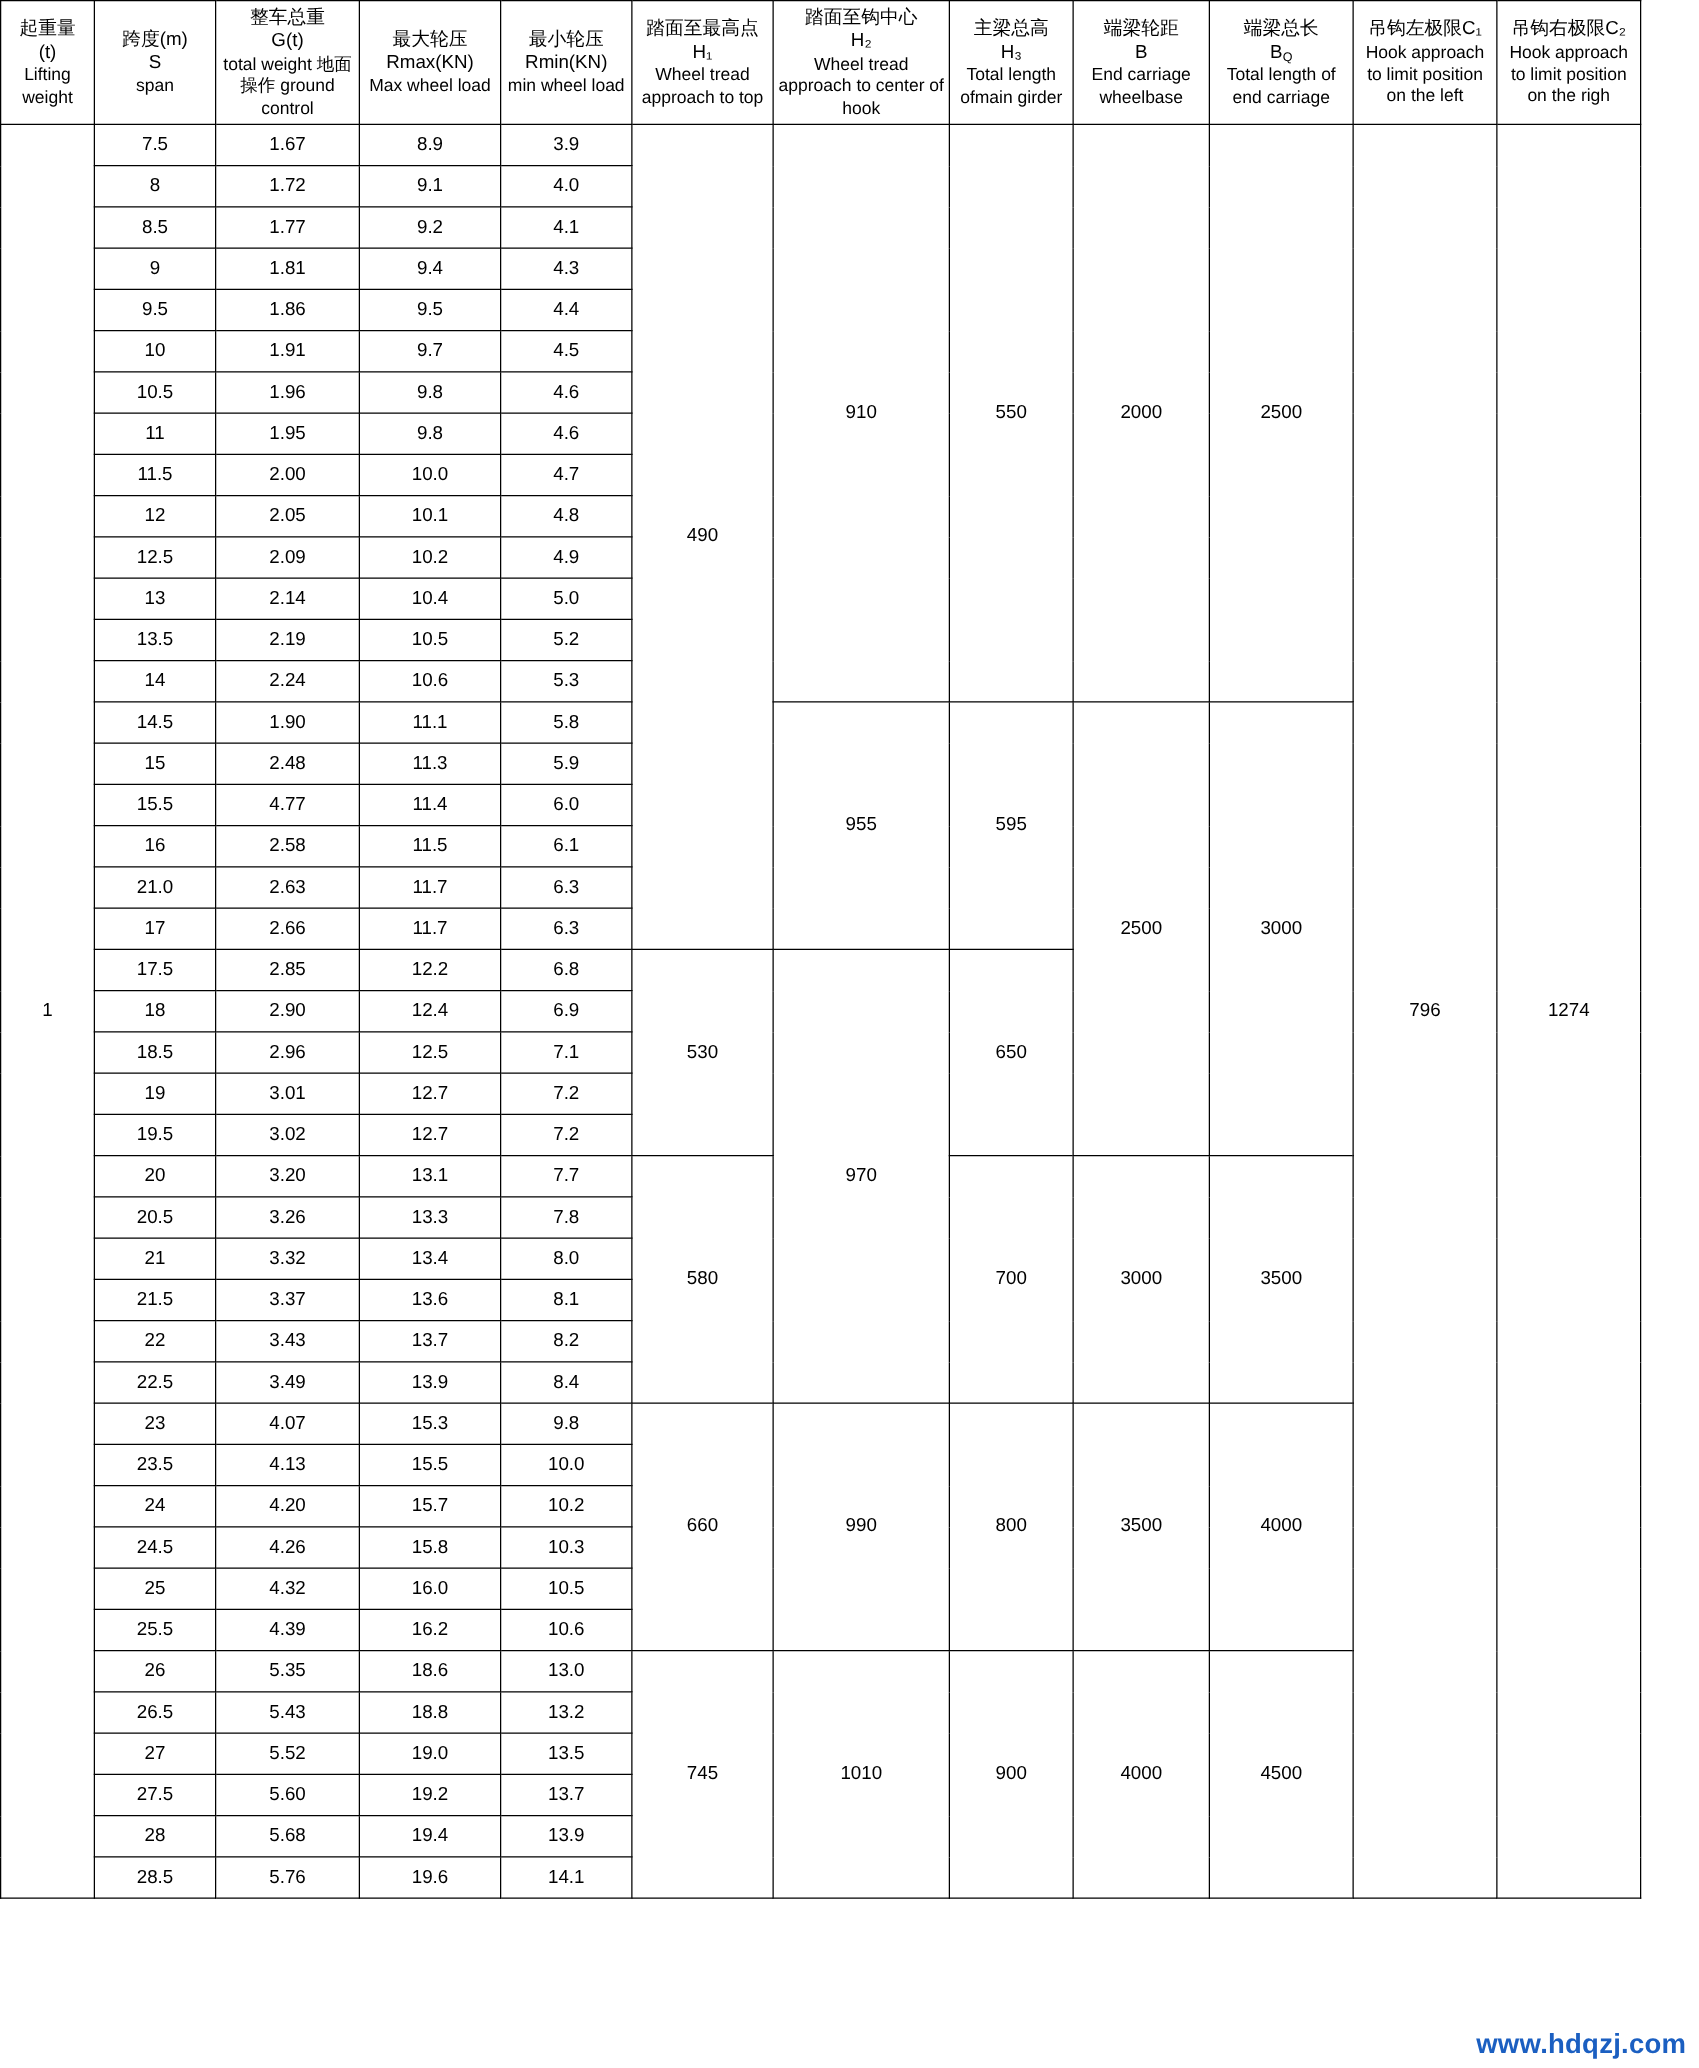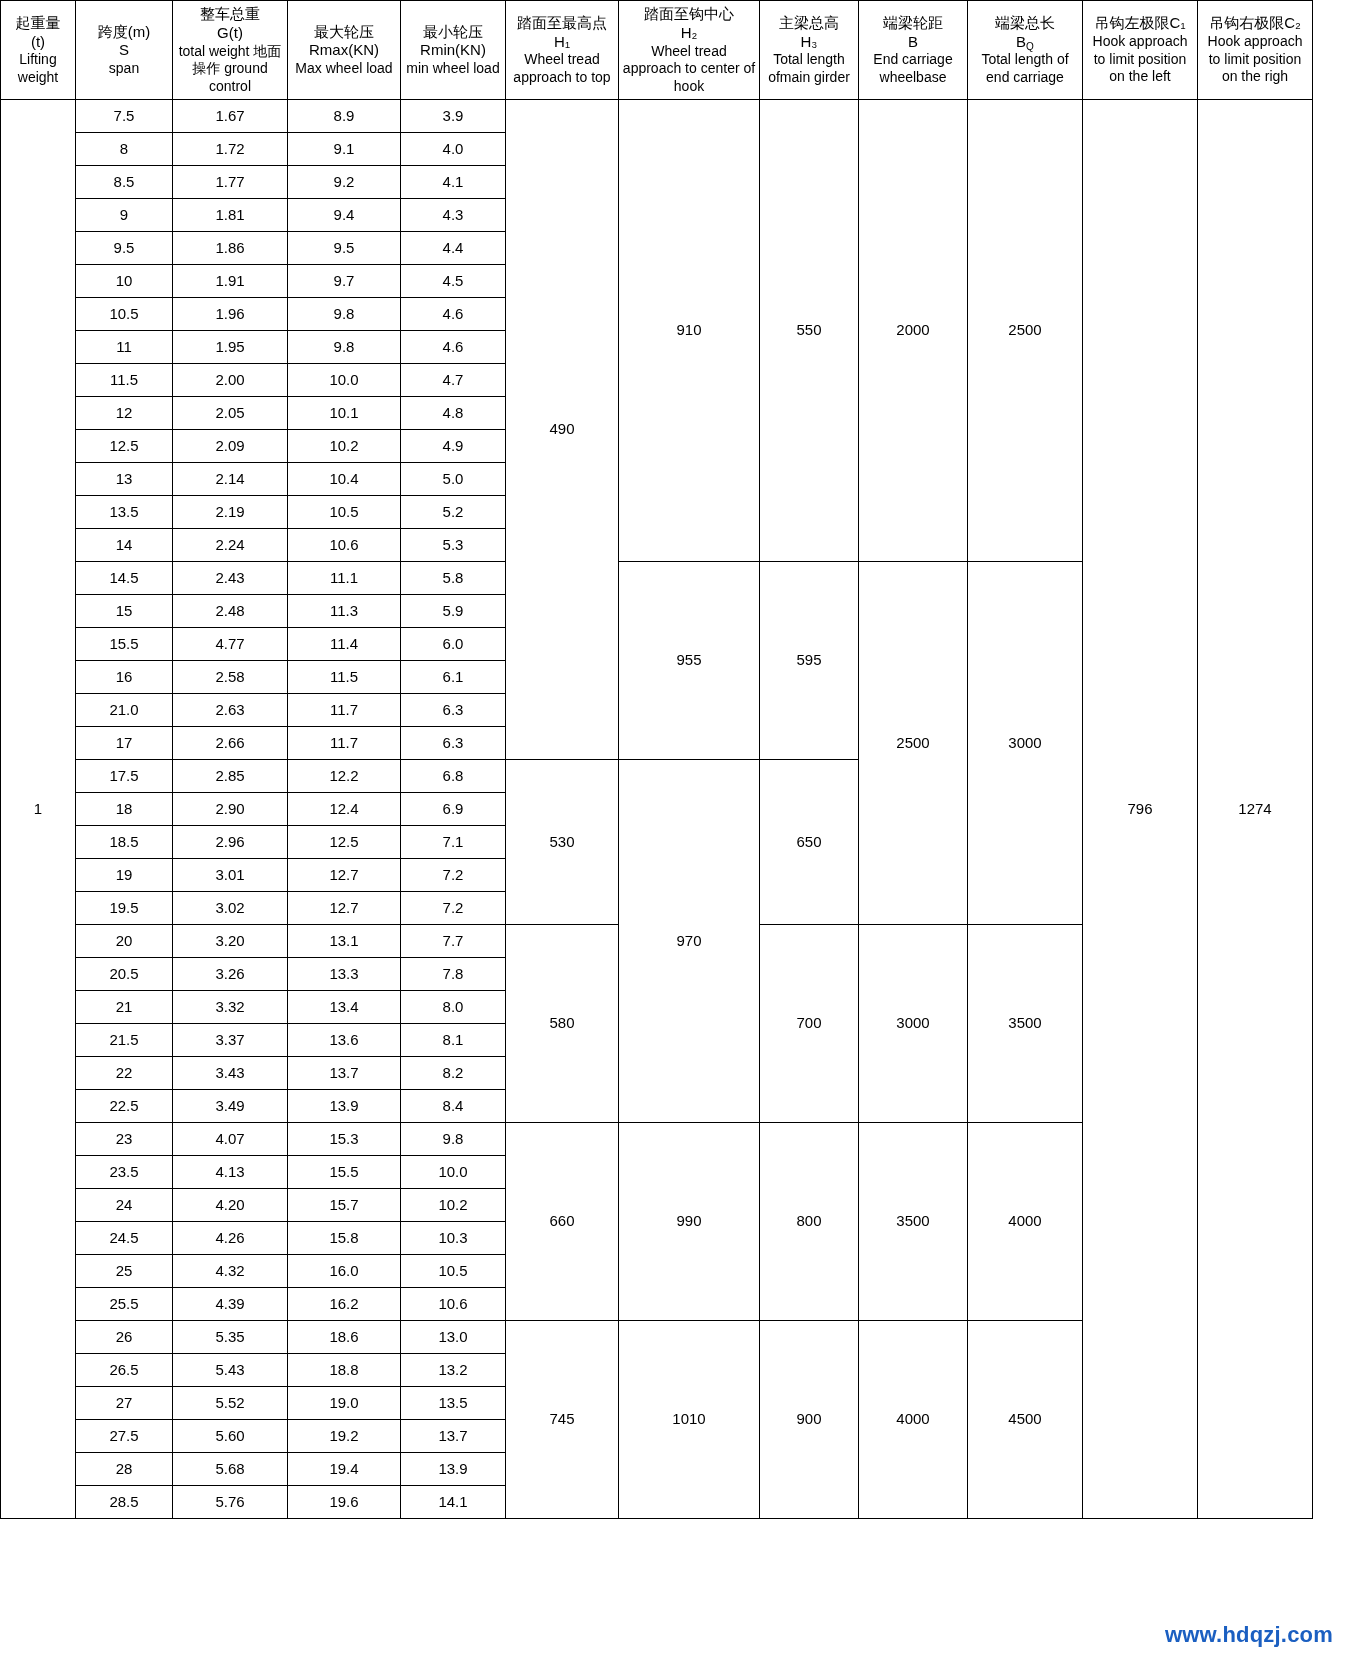--- a/index.html
+++ b/index.html
@@ -59,21 +59,21 @@
   .col-rmin { width: 100px; margin-left: 33px; }
   .col-h1   { width: 108px; }
   .col-h2   { width: 136px; margin-top: 15px; }
   .col-h3   { width: 94px; }
   .col-b    { width: 104px; }
   .col-bq   { width: 110px; }
   .col-c1   { width: 110px; }
   .col-c2   { width: 110px; margin-top: 33px; }
   .watermark {
     position: absolute;
-    right: 26px;
+    right: 10px;
     bottom: 6px;
     color: #1b5fc1;
     font-weight: bold;
     font-size: 22px;
     letter-spacing: 0.2px;
     font-family: "Liberation Sans", sans-serif;
   }
   sub {
     font-size: 10px;
     vertical-align: baseline;
@@ -237,21 +237,21 @@
           <td class="data">5.2</td>
         </tr>
         <tr>
           <td class="data">14</td>
           <td class="data">2.24</td>
           <td class="data">10.6</td>
           <td class="data">5.3</td>
         </tr>
         <tr>
           <td class="data">14.5</td>
-          <td class="data">2.43</td>
+          <td class="data">1.90</td>
           <td class="data">11.1</td>
           <td class="data">5.8</td>
           <td class="data" rowspan="6">955</td>
           <td class="data" rowspan="6">595</td>
           <td class="data" rowspan="11">2500</td>
           <td class="data" rowspan="11">3000</td>
         </tr>
         <tr>
           <td class="data">15</td>
           <td class="data">2.48</td>

